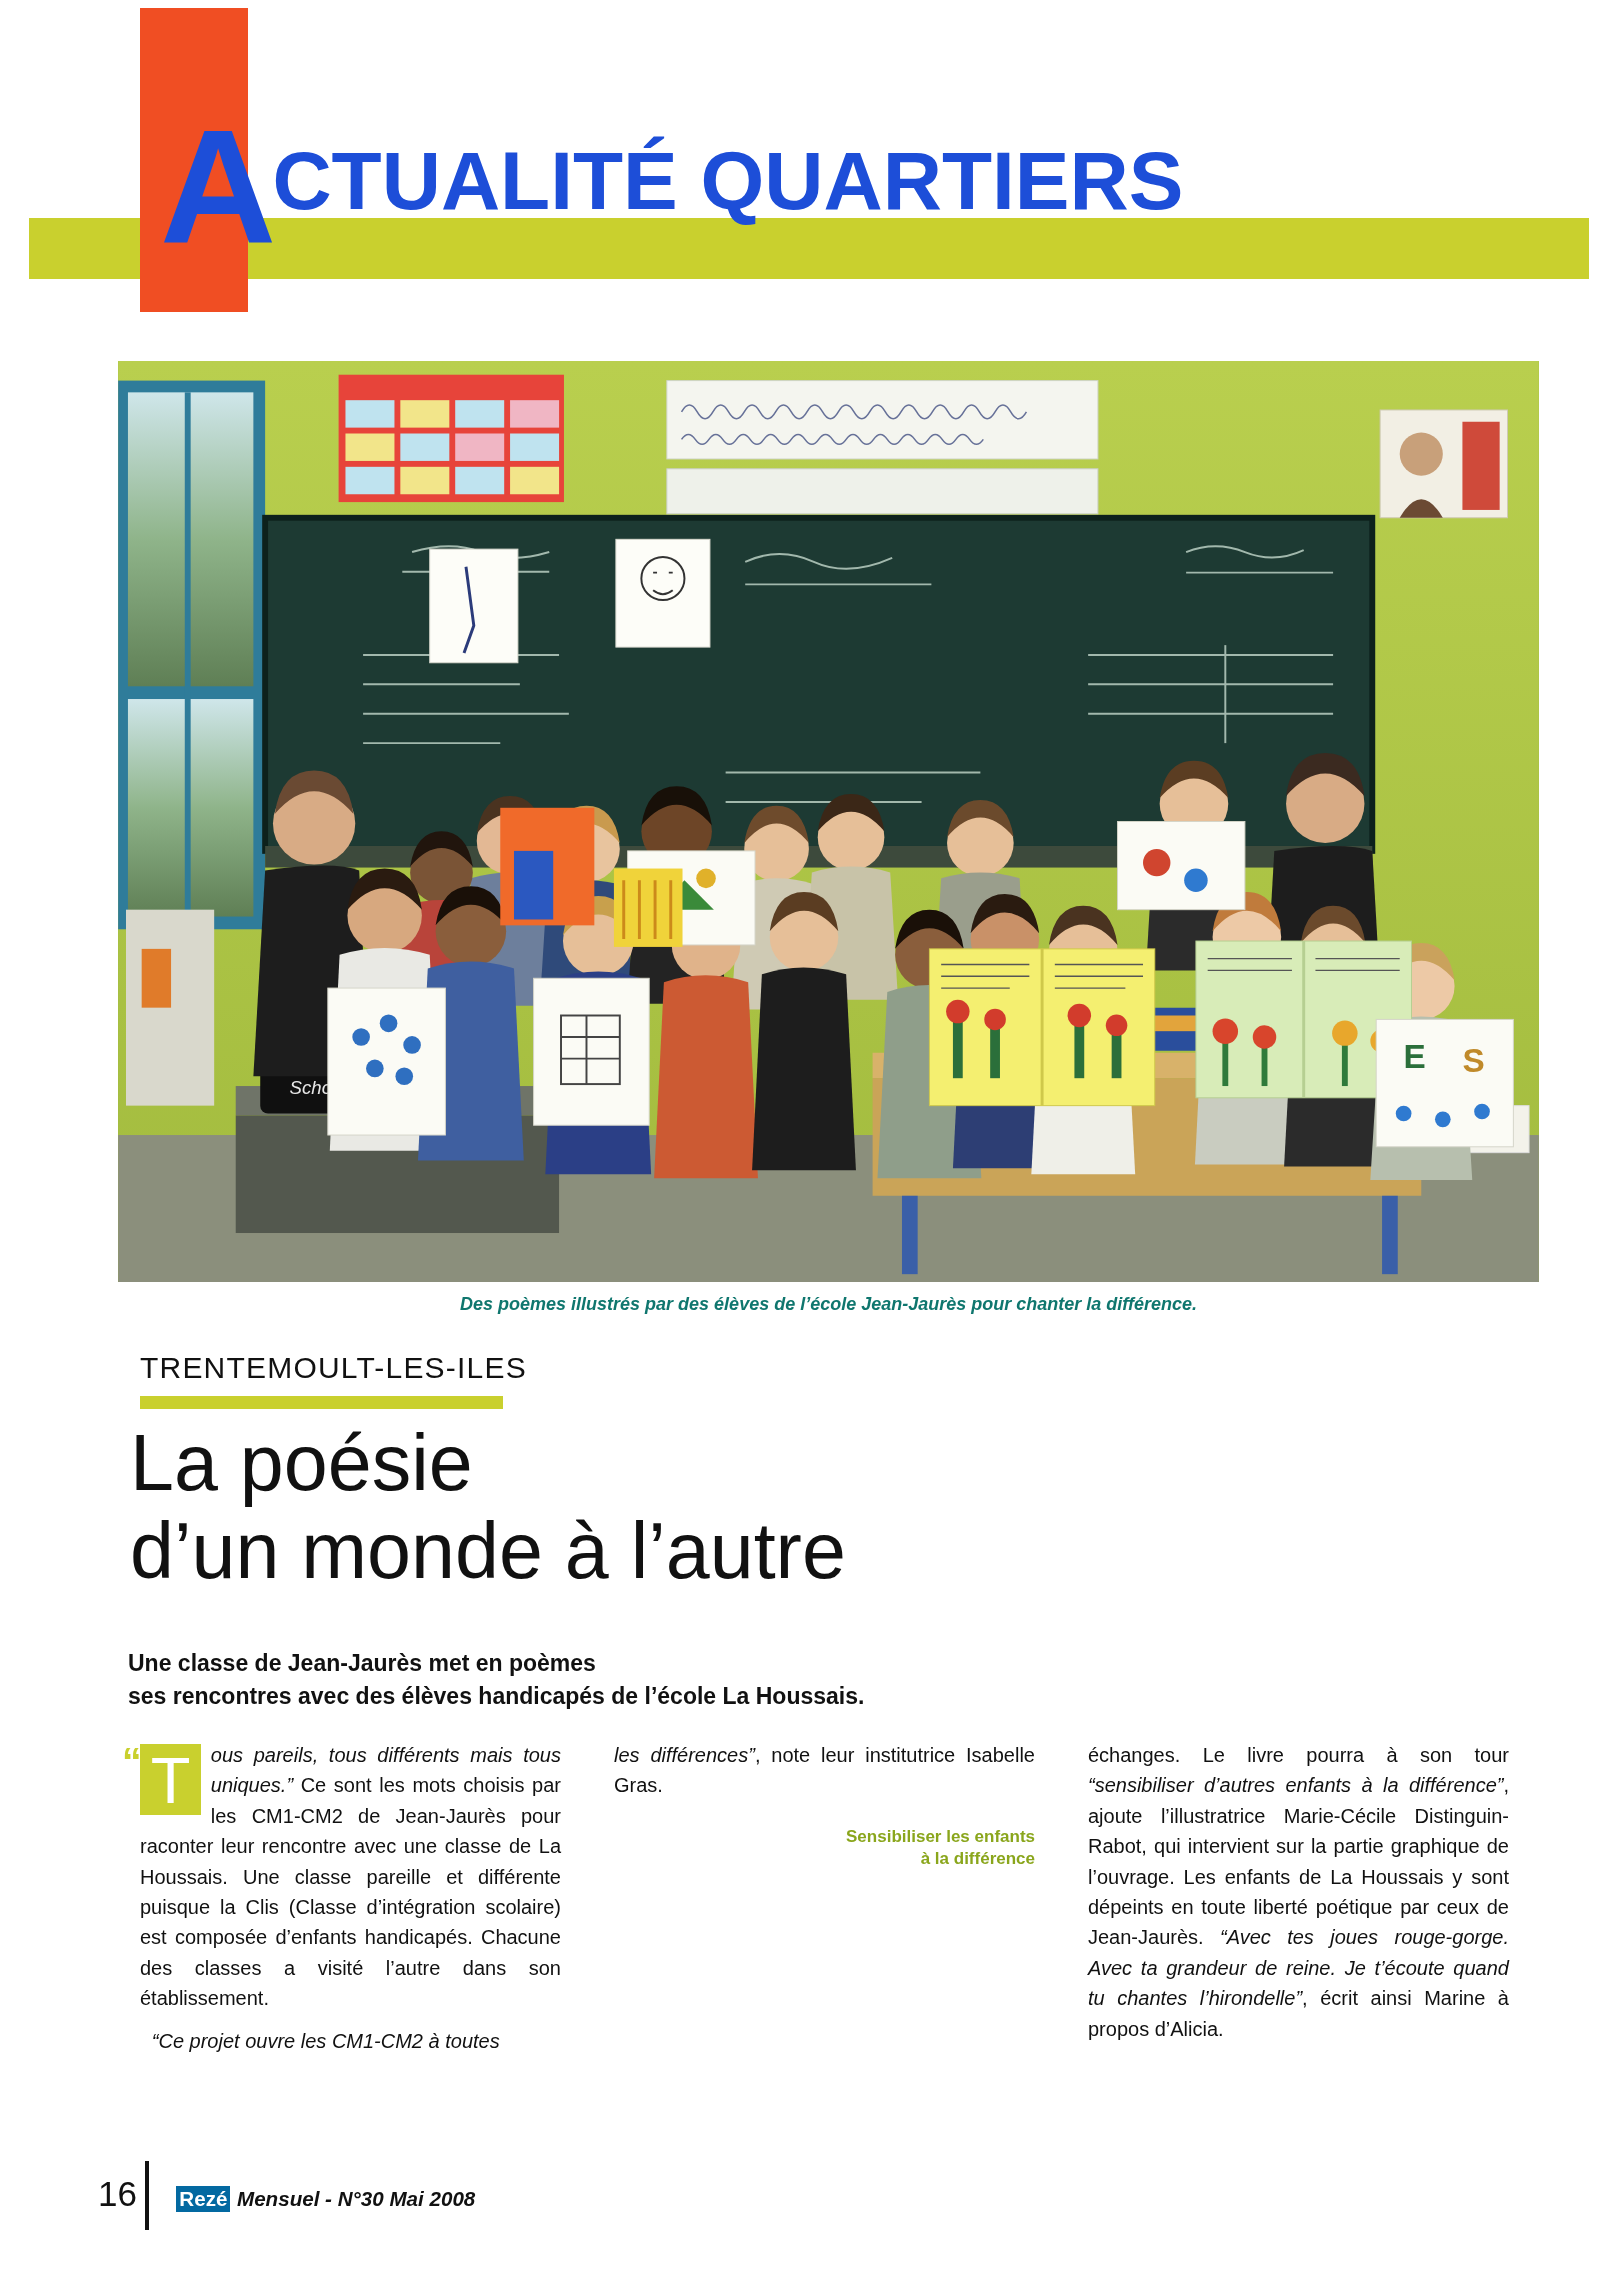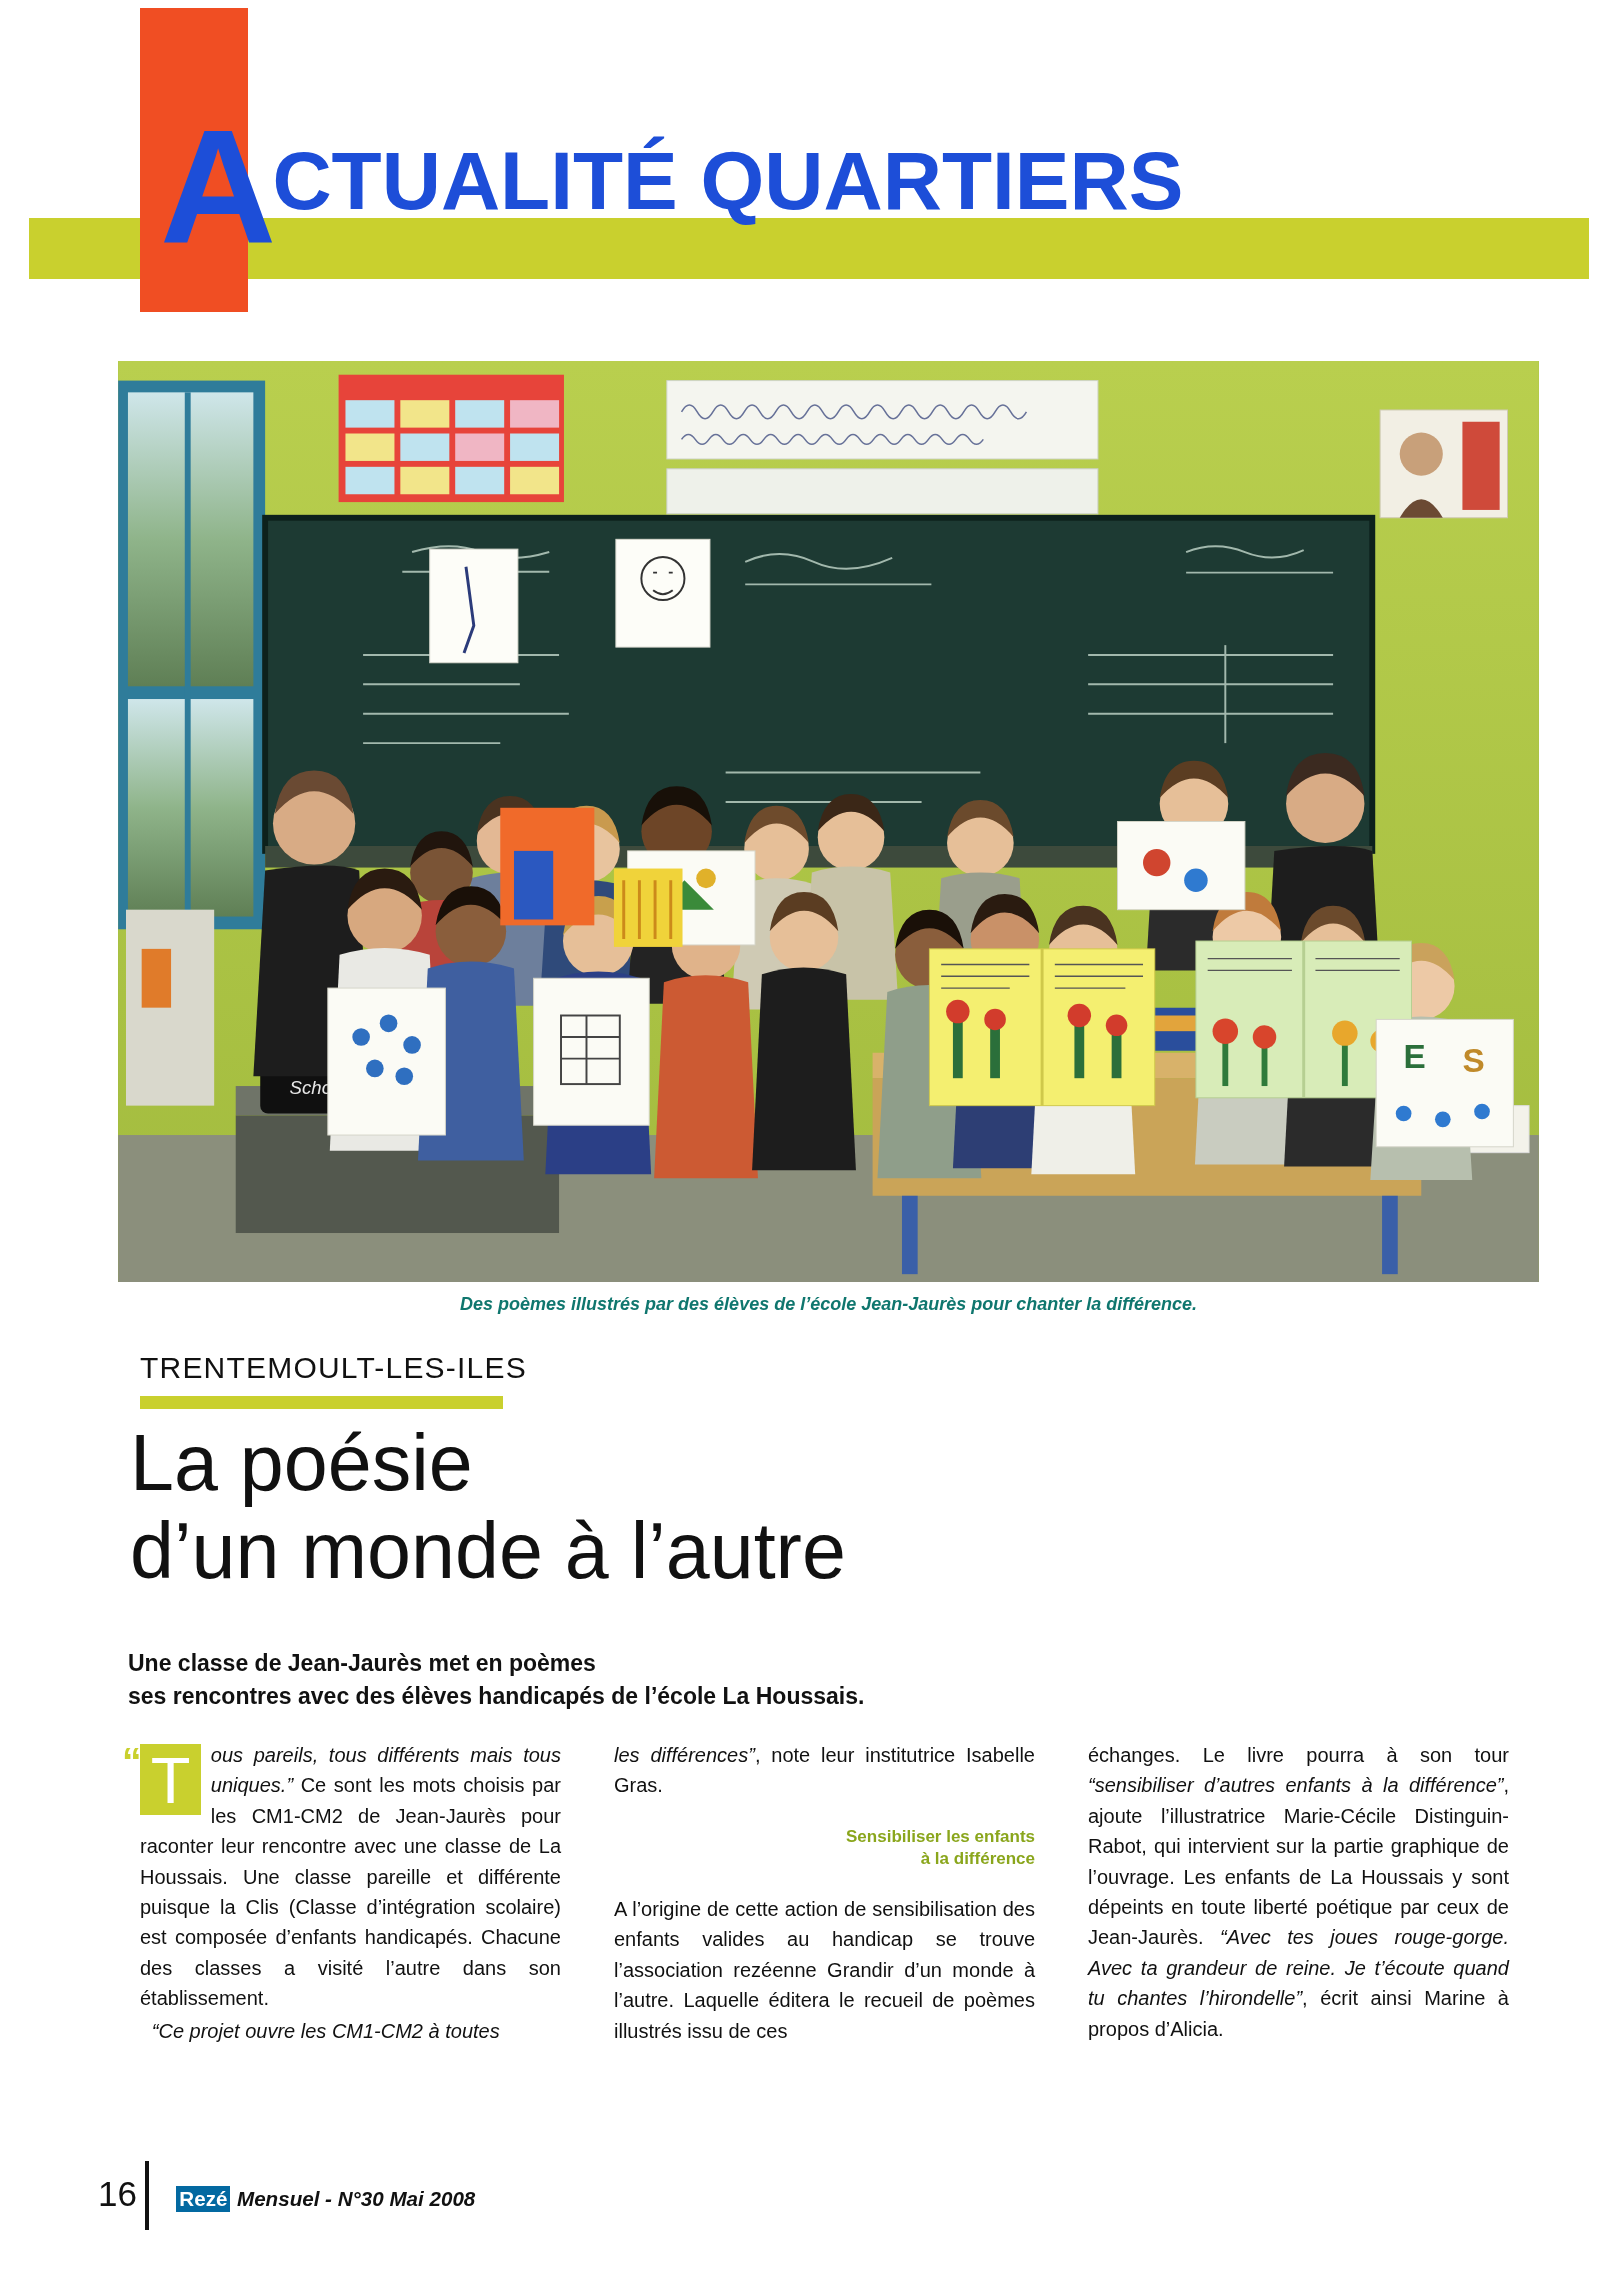--- a/index.html
+++ b/index.html
@@ -123,21 +123,21 @@
     gap: 53px;
   }
   .col {
     width: 421px;
     font-size: 20px;
     line-height: 1.52;
     text-align: justify;
     color: #111;
   }
   .col p { margin: 0; }
-  .col p + p { margin-top: 2px; text-indent: 11.8px; }
+  .col p + p { margin-top: 12px; text-indent: 11.8px; }
 
   .dropcap-quote {
     position: absolute;
     left: 122px;
     top: 1742px;
     font-size: 39px;
     color: #c9d02e;
     font-weight: bold;
     line-height: 1;
   }
@@ -522,21 +522,20 @@
     <p><span class="dropcap">T</span><span class="ital">ous pareils, tous différents mais tous uniques.”</span><span> Ce sont les mots choisis par les CM1-CM2 de Jean-Jaurès pour raconter leur rencontre avec une classe de La Houssais. Une classe pareille et différente puisque la Clis (Classe d’intégration scolaire) est composée d’enfants handicapés. Chacune des classes a visité l’autre dans son établissement.</span></p>
     <p><span class="ital">“Ce projet ouvre les CM1-CM2 à toutes</span></p>
   </div>
 
   <div class="col">
     <p><span class="ital">les différences”</span><span>, note leur institutrice Isabelle Gras.</span></p>
     <div class="subhead">
       <div>Sensibiliser les enfants</div>
       <div>à la différence</div>
     </div>
-    <p>A l’origine de cette action de sensibilisation des enfants valides au handicap se trouve l’association rezéenne Grandir d’un monde à l’autre. Laquelle éditera le recueil de poèmes illustrés issu de ces</p>
   </div>
 
   <div class="col">
     <p><span>échanges. Le livre pourra à son tour </span><span class="ital">“sensibiliser d’autres enfants à la différence”</span><span>, ajoute l’illustratrice Marie-Cécile Distinguin-Rabot, qui intervient sur la partie graphique de l’ouvrage. Les enfants de La Houssais y sont dépeints en toute liberté poétique par ceux de Jean-Jaurès. </span><span class="ital">“Avec tes joues rouge-gorge. Avec ta grandeur de reine. Je t’écoute quand tu chantes l’hirondelle”</span><span>, écrit ainsi Marine à propos d’Alicia.</span></p>
   </div>
 </div>
 
 <div class="footer-rule"></div>
 <div class="footer">
   <div class="folio">16</div>

